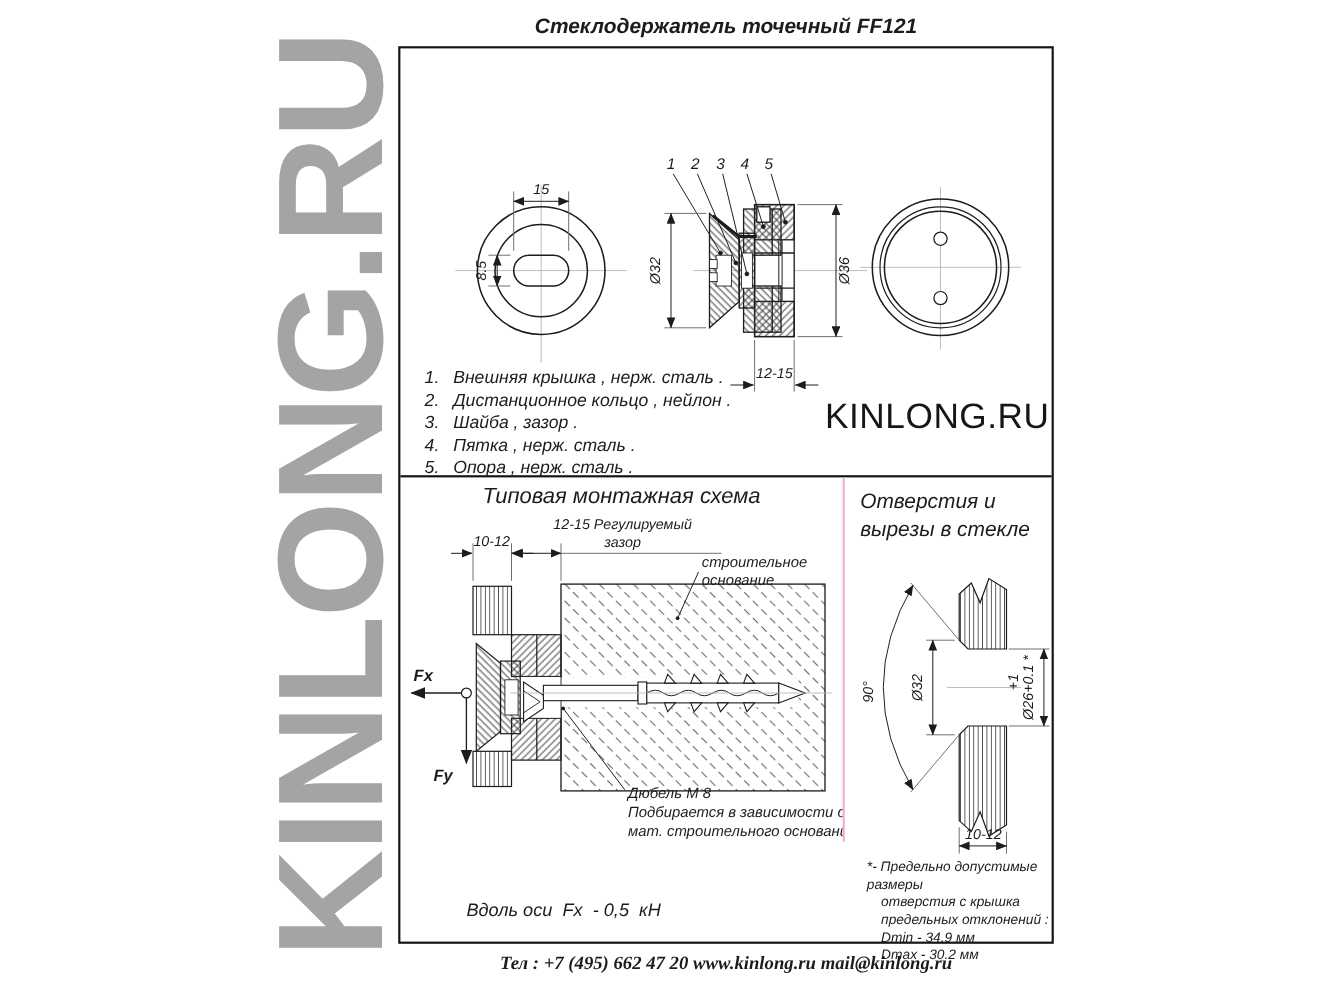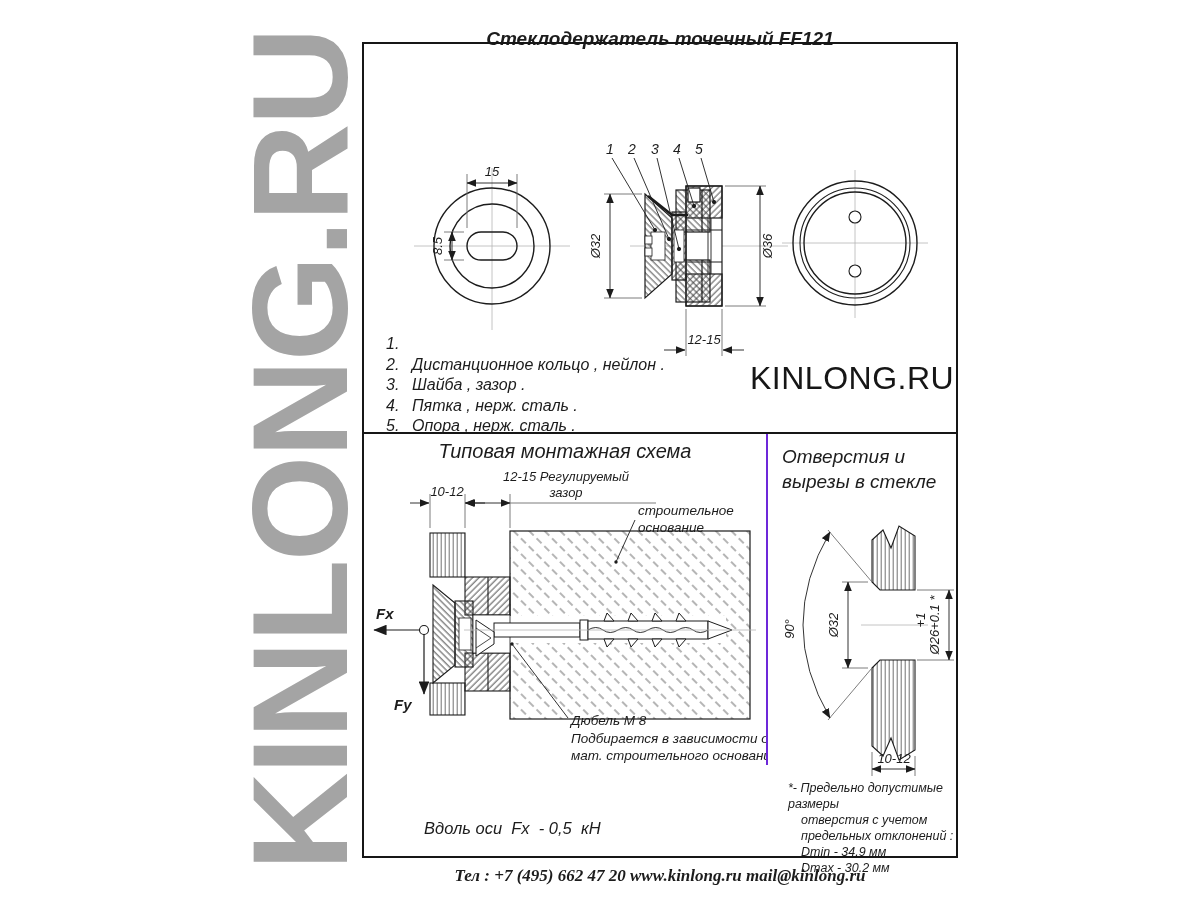--- a/index.html
+++ b/index.html
@@ -13,33 +13,33 @@
   .watermark{
     left:-150px;top:385px;width:900px;height:130px;line-height:130px;
     transform:rotate(-90deg);
     font-size:136px;font-weight:bold;letter-spacing:-2px;
     color:#a4a4a4;text-align:center;white-space:nowrap;
     user-select:none;
   }
   
   .doc-title{
     left:362px;top:14px;width:596px;text-align:center;
-    font-size:19px;font-weight:bold;font-style:italic;margin-top:14px;
+    font-size:19px;font-weight:bold;font-style:italic;
   }
   .doc-footer{
     left:240px;top:866px;width:840px;text-align:center;
     font-size:17px;font-weight:bold;font-style:italic;font-family:Liberation Serif, serif;
   }
   
   .frame{
     left:362px;top:42px;width:592px;height:812px;
     border:2px solid #161616;
   }
   .top-box{left:0;top:0;width:592px;height:388px;border-bottom:2px solid #161616;}
-  .bl-box{left:0;top:390px;width:402px;height:331px;border-right:2px solid #6d28d9;}
+  .bl-box{left:0;top:390px;width:402px;height:331px;border-right:2px solid #f9a8d4;}
   .br-box{left:404px;top:390px;width:228px;height:422px;}
   .top-box,.bl-box,.br-box{position:absolute;}
   svg{display:block;}
   
   .parts-list{left:22px;top:290px;font-size:16px;font-style:italic;line-height:20.5px;}
   .parts-row{display:flex;}
   .parts-num{width:26px;}
   .brand-label{left:386px;top:316px;font-size:32px;letter-spacing:.5px;color:#161616;}
   .section-title{width:100%;text-align:center;top:6px;left:0;font-size:20px;font-style:italic;}
   .br-title{left:14px;top:10px;font-size:19px;font-style:italic;line-height:25px;}
@@ -174,20 +174,21 @@
         <circle cx="491" cy="199" r="55" stroke-width="1.1"></circle>
         <circle cx="491" cy="199" r="51"></circle>
         <circle cx="491" cy="173" r="6" fill="#ffffff" stroke-width="1.1"></circle>
         <circle cx="491" cy="227" r="6" fill="#ffffff" stroke-width="1.1"></circle>
       </g>
     </svg>
 
     <div class="abs parts-list">
       <div class="parts-row">
           <span class="parts-num">1.</span>
+          <span>Внешняя крышка , нерж. сталь .</span>
         </div>
       <div class="parts-row">
           <span class="parts-num">2.</span>
           <span>Дистанционное кольцо , нейлон .</span>
         </div>
       <div class="parts-row">
           <span class="parts-num">3.</span>
           <span>Шайба , зазор .</span>
         </div>
       <div class="parts-row">
@@ -331,21 +332,21 @@
       <g stroke="#6e6e6e" stroke-width="0.9" fill="none">
         <line x1="104" y1="254" x2="104" y2="278"></line>
           <line x1="147" y1="258" x2="147" y2="278"></line>
         <line x1="104" y1="271" x2="147" y2="271" stroke="#1c1c1c" marker-start="url(#arr)" marker-end="url(#arr)"></line>
       </g>
       <text class="dimtxt" x="126" y="265" text-anchor="middle">10-12</text>
     </svg>
 
     <div class="abs footnote">
       <div>*- Предельно допустимые размеры</div>
-      <div class="ind">отверстия с учетом</div>
+      <div class="ind">отверстия с крышка</div>
       <div class="ind">предельных отклонений :</div>
       <div class="ind">Dmin - 34.9 мм</div>
       <div class="ind">Dmax - 30.2 мм</div>
     </div>
   </div>
 </div>
 
 <div class="abs doc-footer">Тел : +7 (495) 662 47 20 www.kinlong.ru mail@kinlong.ru</div>
 
 </body></html>

